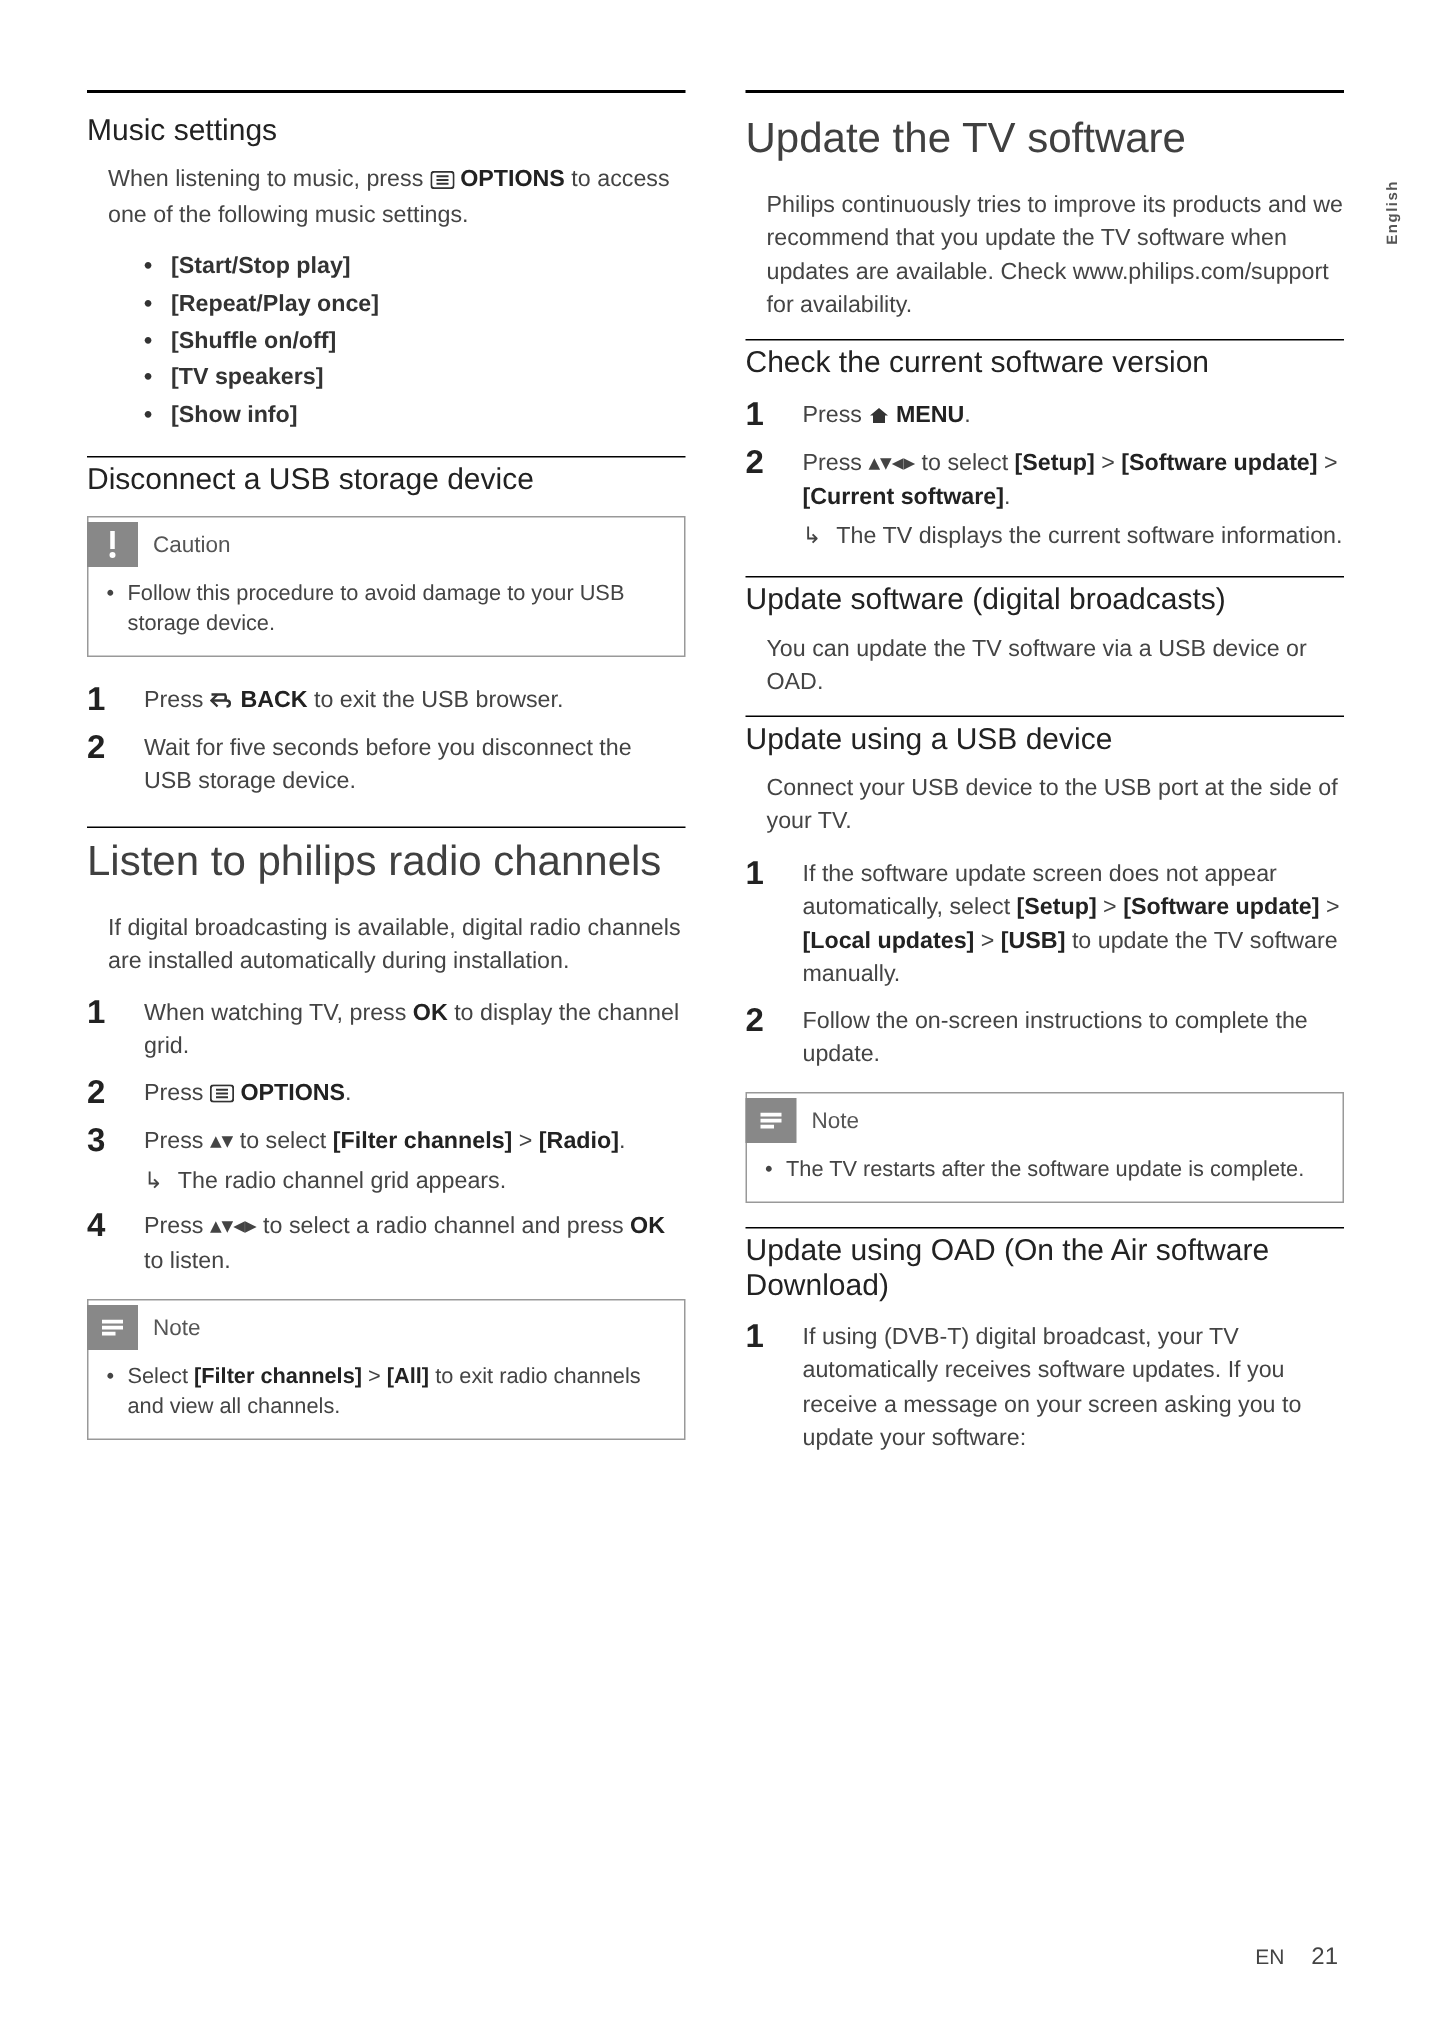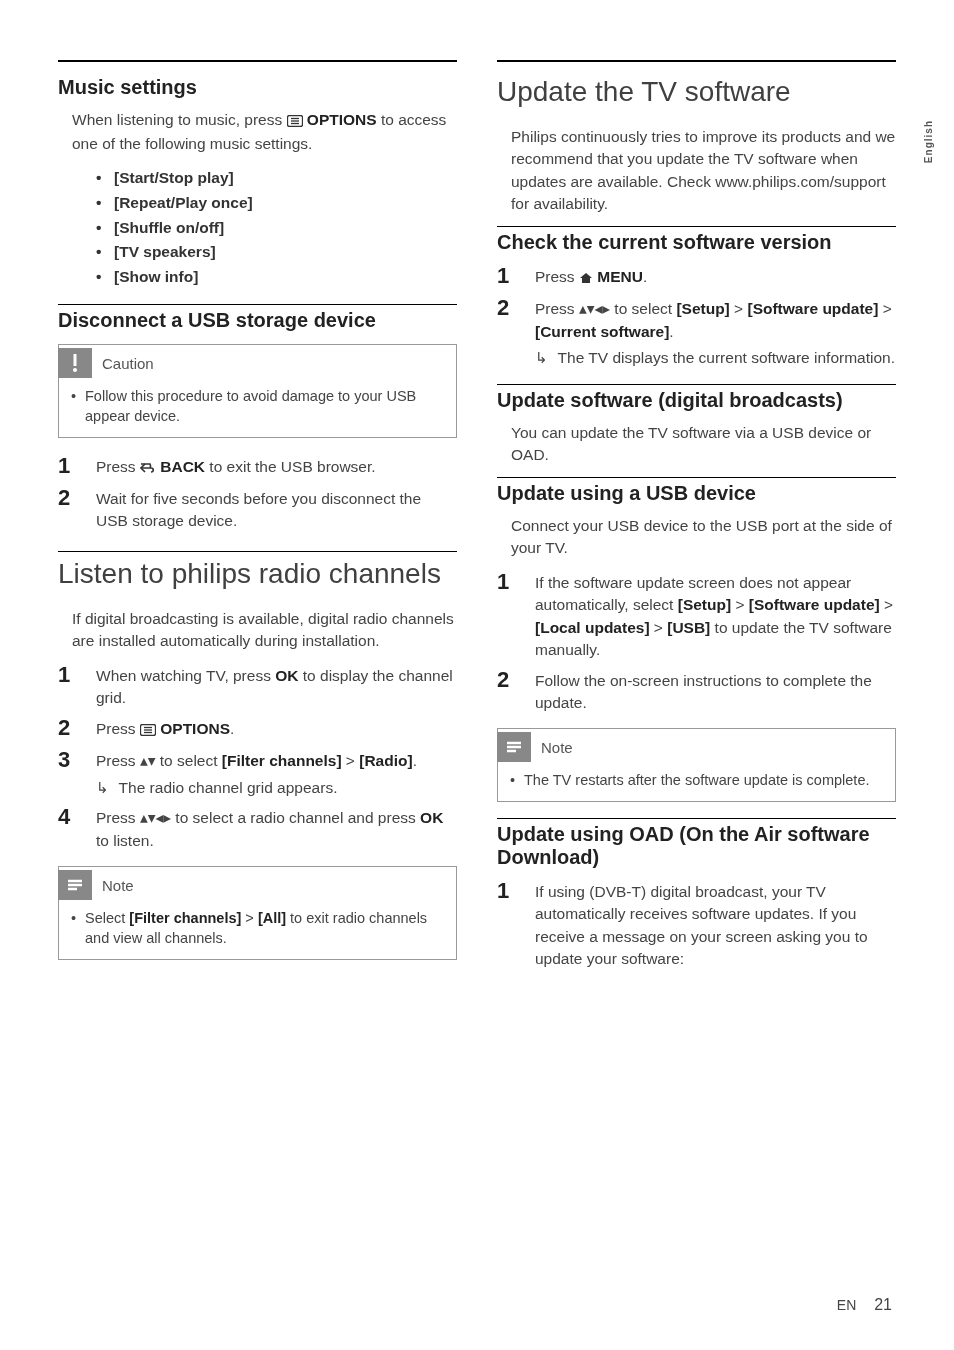--- a/index.html
+++ b/index.html
@@ -35,21 +35,21 @@
     color: #555;
   }
   h1 {
     font-size: 28px;
     font-weight: normal;
     margin: 0 0 18px 0;
     color: #404040;
   }
   h2 {
     font-size: 20px;
-    font-weight: bold;
+    font-weight: normal;
     margin: 0 0 10px 0;
     color: #222;
     border-top: 1.5px solid #000;
     padding-top: 4px;
   }
   h2.no-border { border-top: none; padding-top: 0; }
   p { margin: 0 0 10px 14px; font-size: 15.5px; line-height: 1.45; color: #444; }
   .bullets { list-style: none; padding: 0; margin: 0 0 14px 38px; }
   .bullets li { font-size: 15.5px; line-height: 1.6; color: #333; position: relative; padding-left: 18px; }
   .bullets li::before { content: "•"; position: absolute; left: 0; }
@@ -146,21 +146,21 @@
         <div class="box-icon">
           <svg width="8" height="22" viewBox="0 0 8 22">
               <rect x="2.5" y="2" width="3" height="12" fill="#fff"></rect>
               <circle cx="4" cy="18" r="2" fill="#fff"></circle>
             </svg>
         </div>
         <div class="box-title">Caution</div>
       </div>
       <div class="box-body">
           <ul>
-            <li>Follow this procedure to avoid damage to your USB appear device.</li>
+            <li>Follow this procedure to avoid damage to your USB storage device.</li>
           </ul>
         </div>
     </div>
 
     <ol class="nums">
       <li>
           <span class="n">1</span>
         <span class="t">
           <span>Press </span>
           <span class="icon-inline"><svg width="16" height="12" viewBox="0 0 16 12">

